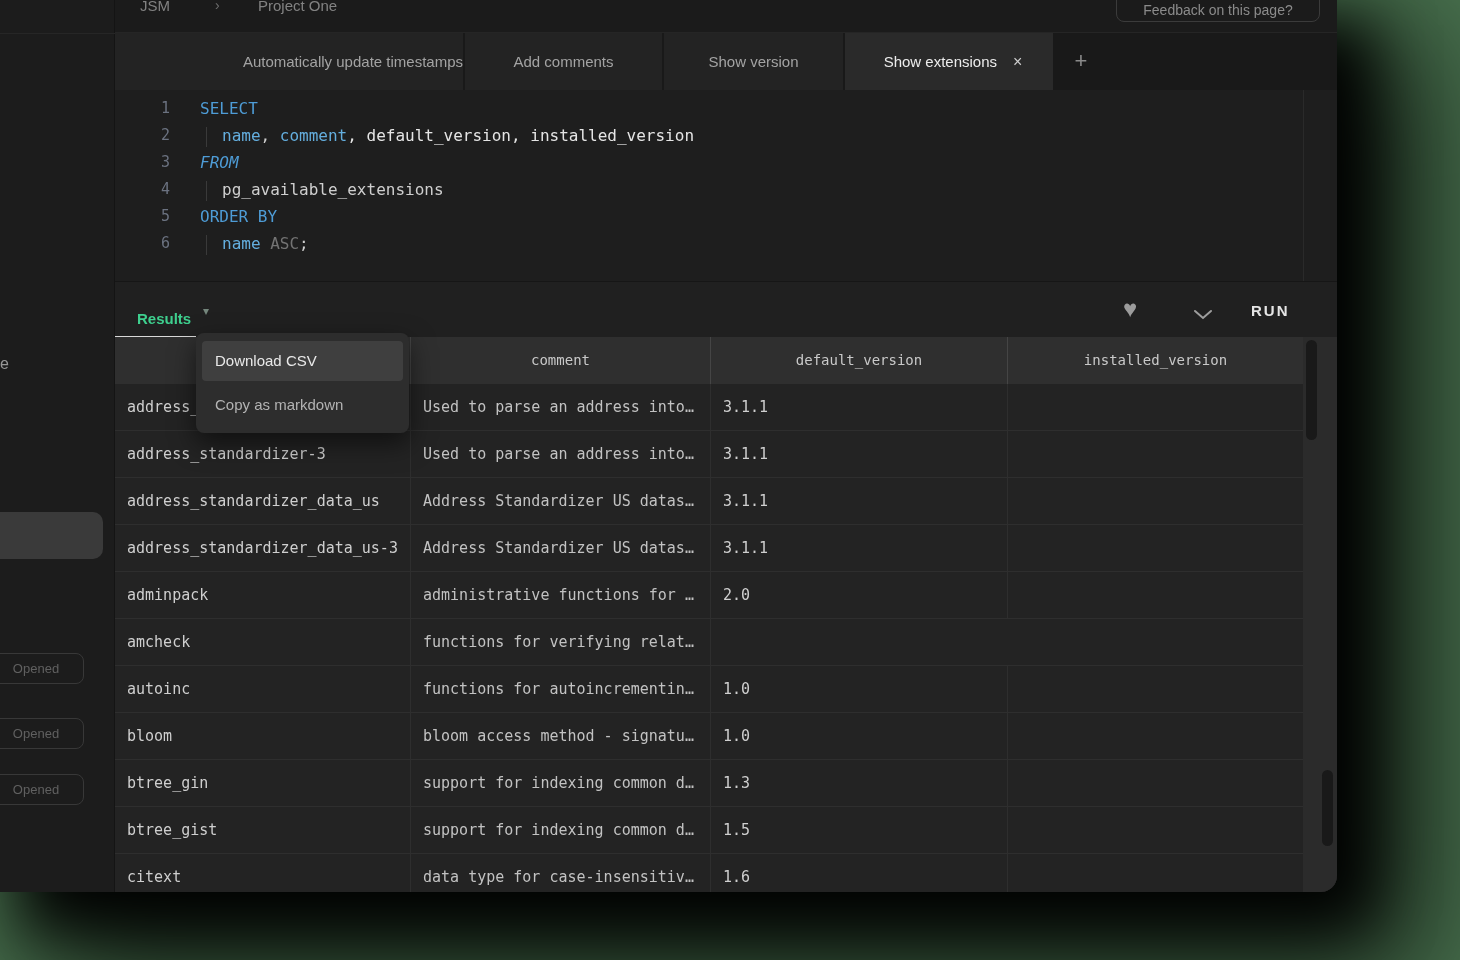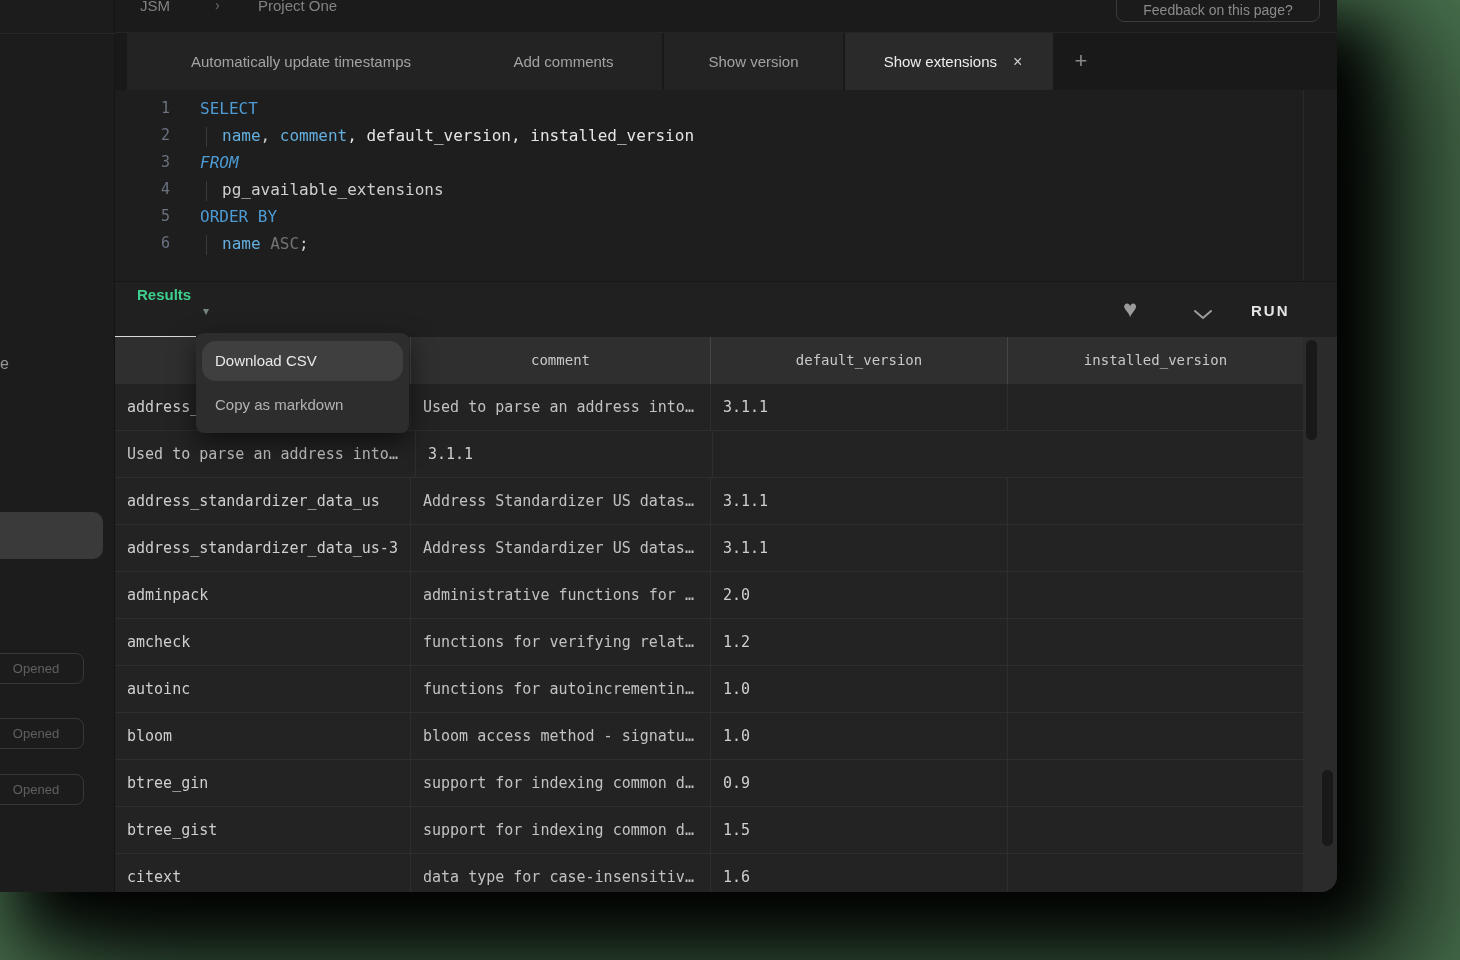--- a/index.html
+++ b/index.html
@@ -44,21 +44,21 @@
     font-family:"DejaVu Sans Mono", monospace; padding-top:5px; }
   .code-line { position:relative; height:27px; line-height:27px; padding-left:85px; font-size:16px; }
   .lnum { position:absolute; left:0; top:0; width:55px; text-align:right; color:#6b7280; font-size:15px; }
   .indent { display:inline-block; width:16px; height:20px; border-left:1px solid #3a3a3a;
     margin-left:6px; vertical-align:middle; }
   .editor-right-line { position:absolute; left:1188px; top:90px; width:1px; height:191px; background:#2a2a2a; }
 
   
   .toolbar { position:absolute; left:0; top:281px; width:1222px; height:56px;
     background:#202020; border-top:1px solid #161616; }
-  .results-label { position:absolute; left:22px; top:4px; font-size:15px; font-weight:bold; }
+  .results-label { position:absolute; left:22px; top:28px; font-size:15px; font-weight:bold; }
   .results-caret { position:absolute; left:88px; top:22px; font-size:12px; color:#74867c; }
   .results-underline { position:absolute; left:0; top:54px; width:81px; height:2px; background:#d9d9d9; }
   .heart { position:absolute; left:1008px; top:15px; font-size:24px; line-height:24px; color:#9c9c9c; }
   .run-options { position:absolute; left:1077px; top:25px; }
   .run-btn { position:absolute; left:1136px; top:20px; font-size:15px; font-weight:bold;
     letter-spacing:2px; color:#e5e5e5; background:none; border:none; font-family:"Liberation Sans",sans-serif; }
 
   
   .thead { position:absolute; left:0; top:337px; width:1188px; height:47px; background:#2f2f2f; display:flex; }
   .th { height:47px; line-height:47px; text-align:center; color:#c9c9c9; font-size:14px;
@@ -75,21 +75,21 @@
   
   .gutter { position:absolute; left:1188px; top:337px; width:34px; height:555px; background:#2b2b2b; }
   .thumb { position:absolute; border-radius:6px; background:#191919; width:11px; }
   .thumb.results { left:3px; top:3px; height:100px; }
   .thumb.page { left:19px; top:433px; height:76px; }
 
   
   .context-menu { position:absolute; left:81px; top:333px; width:213px; background:#2d2d2d;
     border-radius:8px; padding:8px 6px; box-shadow:0 10px 26px rgba(0,0,0,0.55); z-index:50; }
   .menu-item { height:40px; line-height:40px; padding-left:13px; font-size:15px; color:#b3b3b3;
-    border-radius:14px; margin-bottom:4px; cursor:default; }
+    border-radius:4px; margin-bottom:4px; cursor:default; }
   .menu-item:last-child { margin-bottom:0; }
   .menu-item.hl { background:#3f3f3f; color:#e9e9e9; }
 </style>
 </head>
 <body>
 
 <div class="app-window">
 
   <div class="sidebar">
     <div class="sidebar-top-divider"></div>
@@ -106,21 +106,21 @@
 
     <div class="top-header">
       <span class="crumb" style="left:25px">JSM</span>
       <span class="crumb-sep">›</span>
       <span class="crumb" style="left:143px">Project One</span>
       <button class="feedback-btn">Feedback on this page?</button>
     </div>
 
     <div class="tab-bar">
       <div class="new-tab">+</div>
-    <div class="tab" style="left: 12px; width: 348px;">
+    <div class="tab" style="left: 0px; width: 348px; justify-content: flex-end;">
           <span class="tab-label">Automatically update timestamps</span>
         </div>
         <div class="tab" style="left: 350px; width: 197px;">
           <span class="tab-label">Add comments</span>
         </div>
         <div class="tab" style="left: 549px; width: 179px;">
           <span class="tab-label">Show version</span>
         </div>
         <div class="tab active" style="left: 730px; width: 208px;">
           <span class="tab-label">Show extensions</span>
@@ -160,20 +160,21 @@
         <div class="th col3">installed_version</div>
       </div>
     <div class="tbody">
         <div class="trow">
           <div class="td col0">address_standardizer</div>
           <div class="td col1">Used to parse an address into…</div>
           <div class="td col2">3.1.1</div>
           <div class="td col3"></div>
         </div>
         <div class="trow">
+          <div class="td col0">address_standardizer-3</div>
           <div class="td col1">Used to parse an address into…</div>
           <div class="td col2">3.1.1</div>
           <div class="td col3"></div>
         </div>
         <div class="trow">
           <div class="td col0">address_standardizer_data_us</div>
           <div class="td col1">Address Standardizer US datas…</div>
           <div class="td col2">3.1.1</div>
           <div class="td col3"></div>
         </div>
@@ -185,39 +186,38 @@
         </div>
         <div class="trow">
           <div class="td col0">adminpack</div>
           <div class="td col1">administrative functions for …</div>
           <div class="td col2">2.0</div>
           <div class="td col3"></div>
         </div>
         <div class="trow">
           <div class="td col0">amcheck</div>
           <div class="td col1">functions for verifying relat…</div>
-          <div class="td col2">1.2</div>
           <div class="td col3"></div>
         </div>
         <div class="trow">
           <div class="td col0">autoinc</div>
           <div class="td col1">functions for autoincrementin…</div>
           <div class="td col2">1.0</div>
           <div class="td col3"></div>
         </div>
         <div class="trow">
           <div class="td col0">bloom</div>
           <div class="td col1">bloom access method - signatu…</div>
           <div class="td col2">1.0</div>
           <div class="td col3"></div>
         </div>
         <div class="trow">
           <div class="td col0">btree_gin</div>
           <div class="td col1">support for indexing common d…</div>
-          <div class="td col2">0.9</div>
+          <div class="td col2">1.3</div>
           <div class="td col3"></div>
         </div>
         <div class="trow">
           <div class="td col0">btree_gist</div>
           <div class="td col1">support for indexing common d…</div>
           <div class="td col2">1.5</div>
           <div class="td col3"></div>
         </div>
         <div class="trow">
           <div class="td col0">citext</div>

